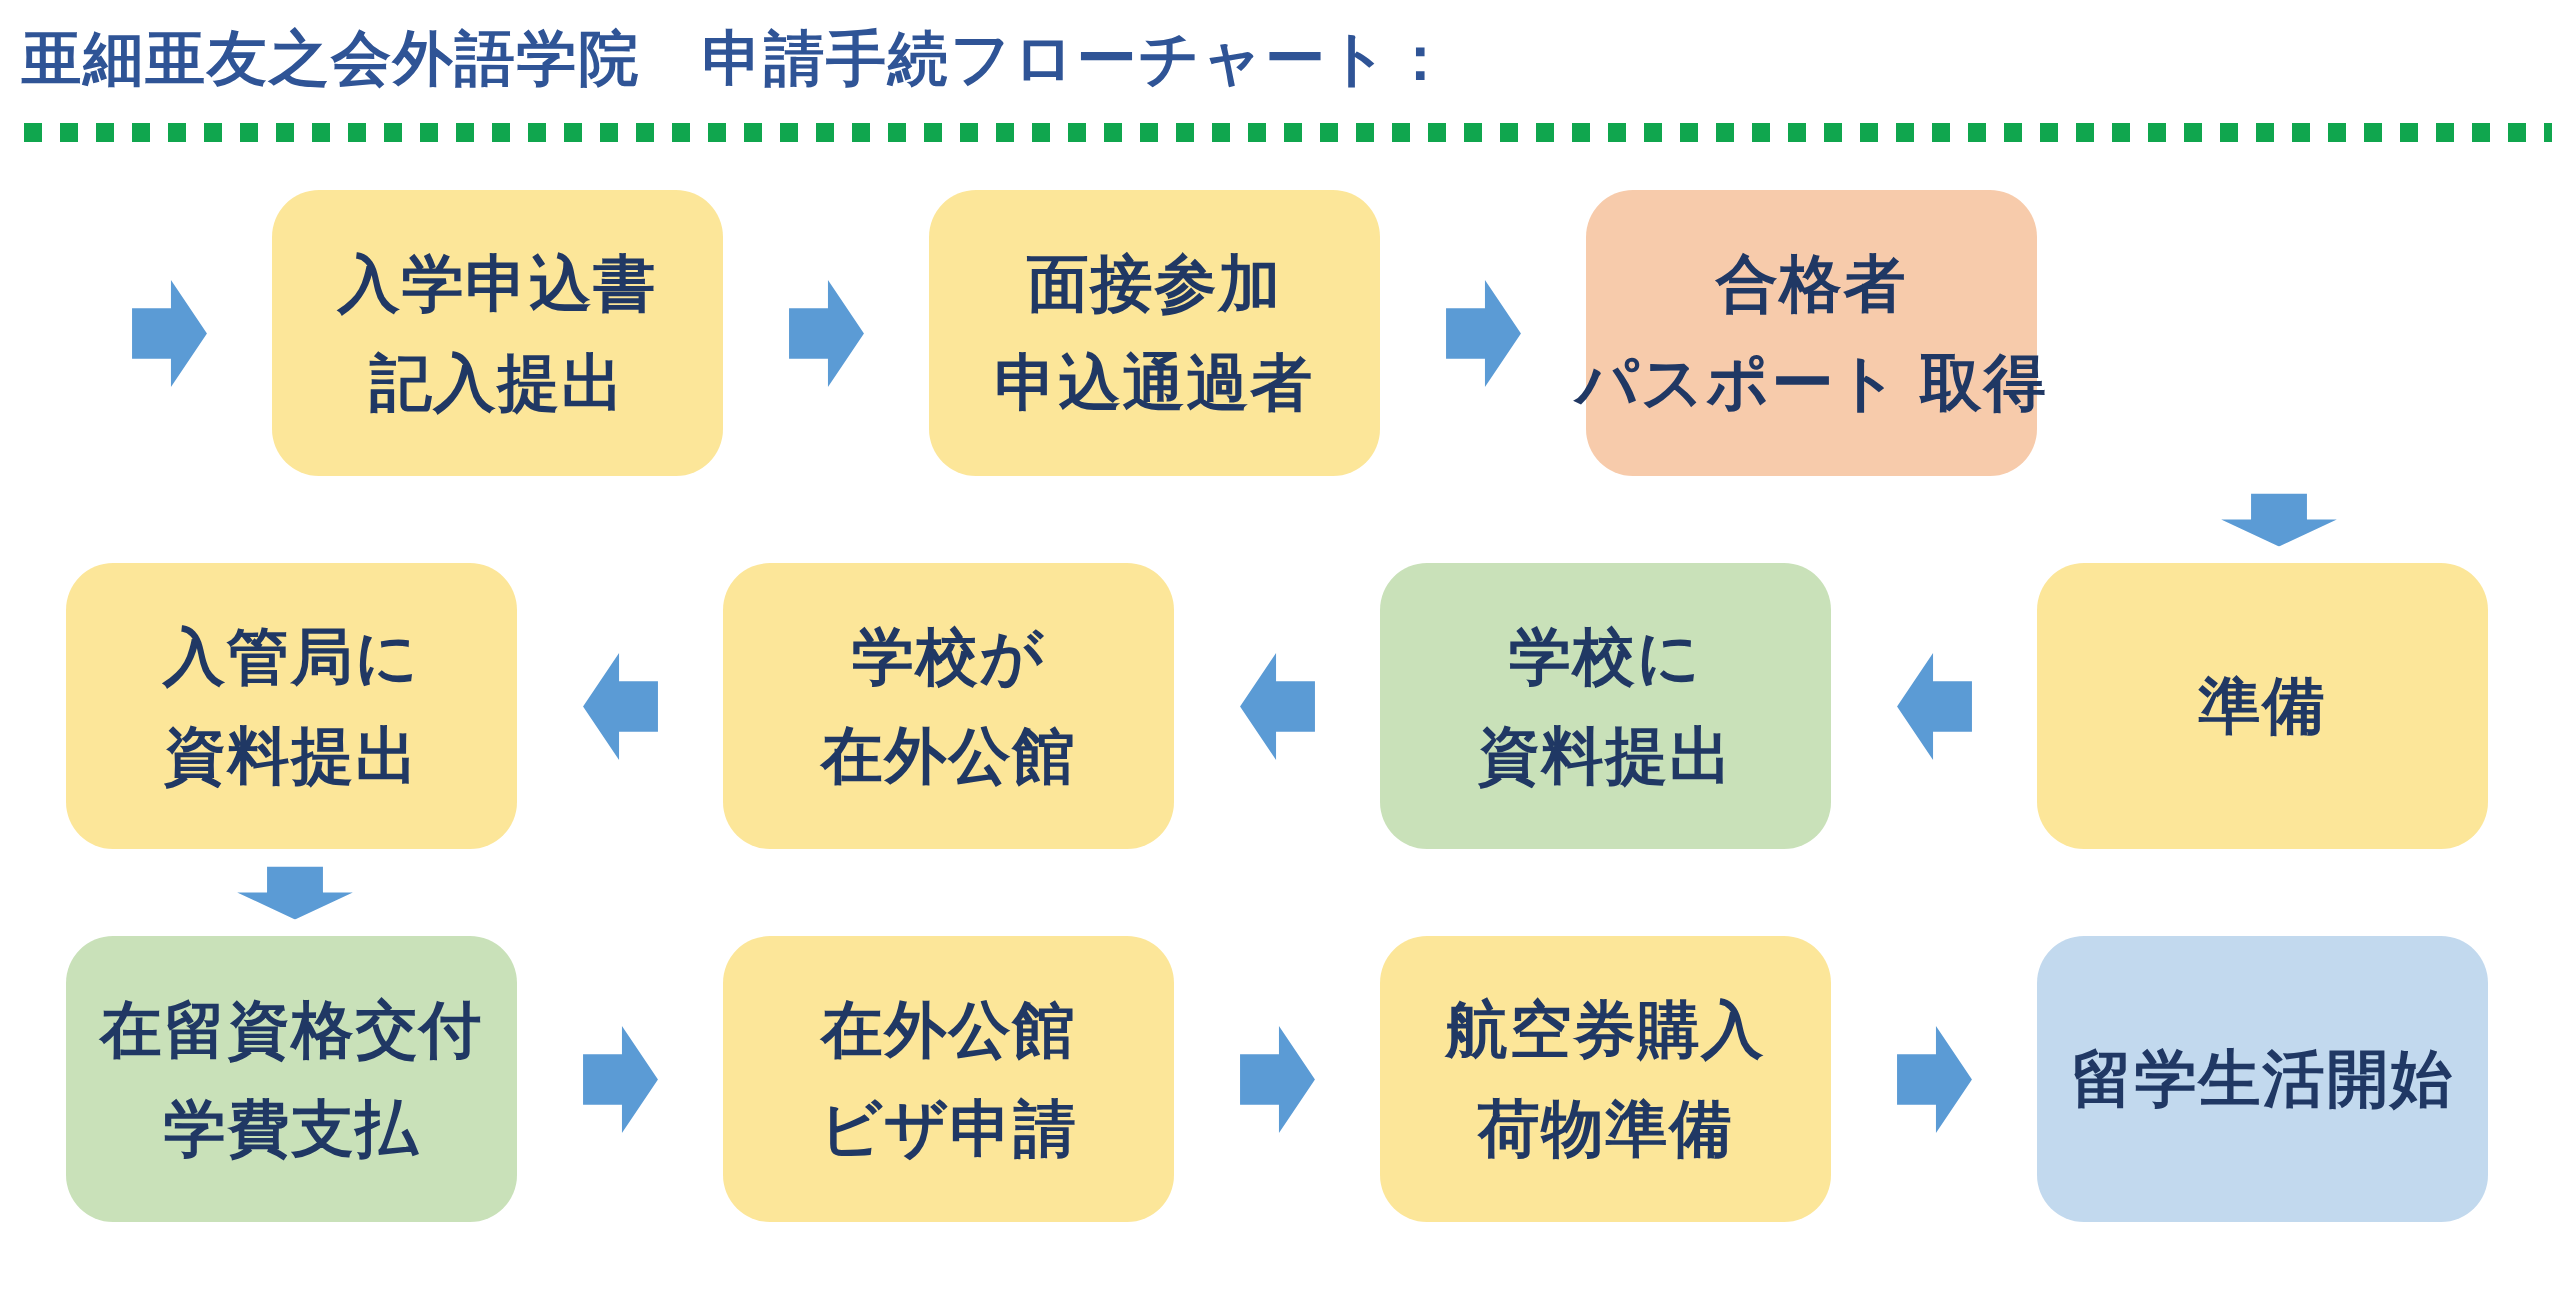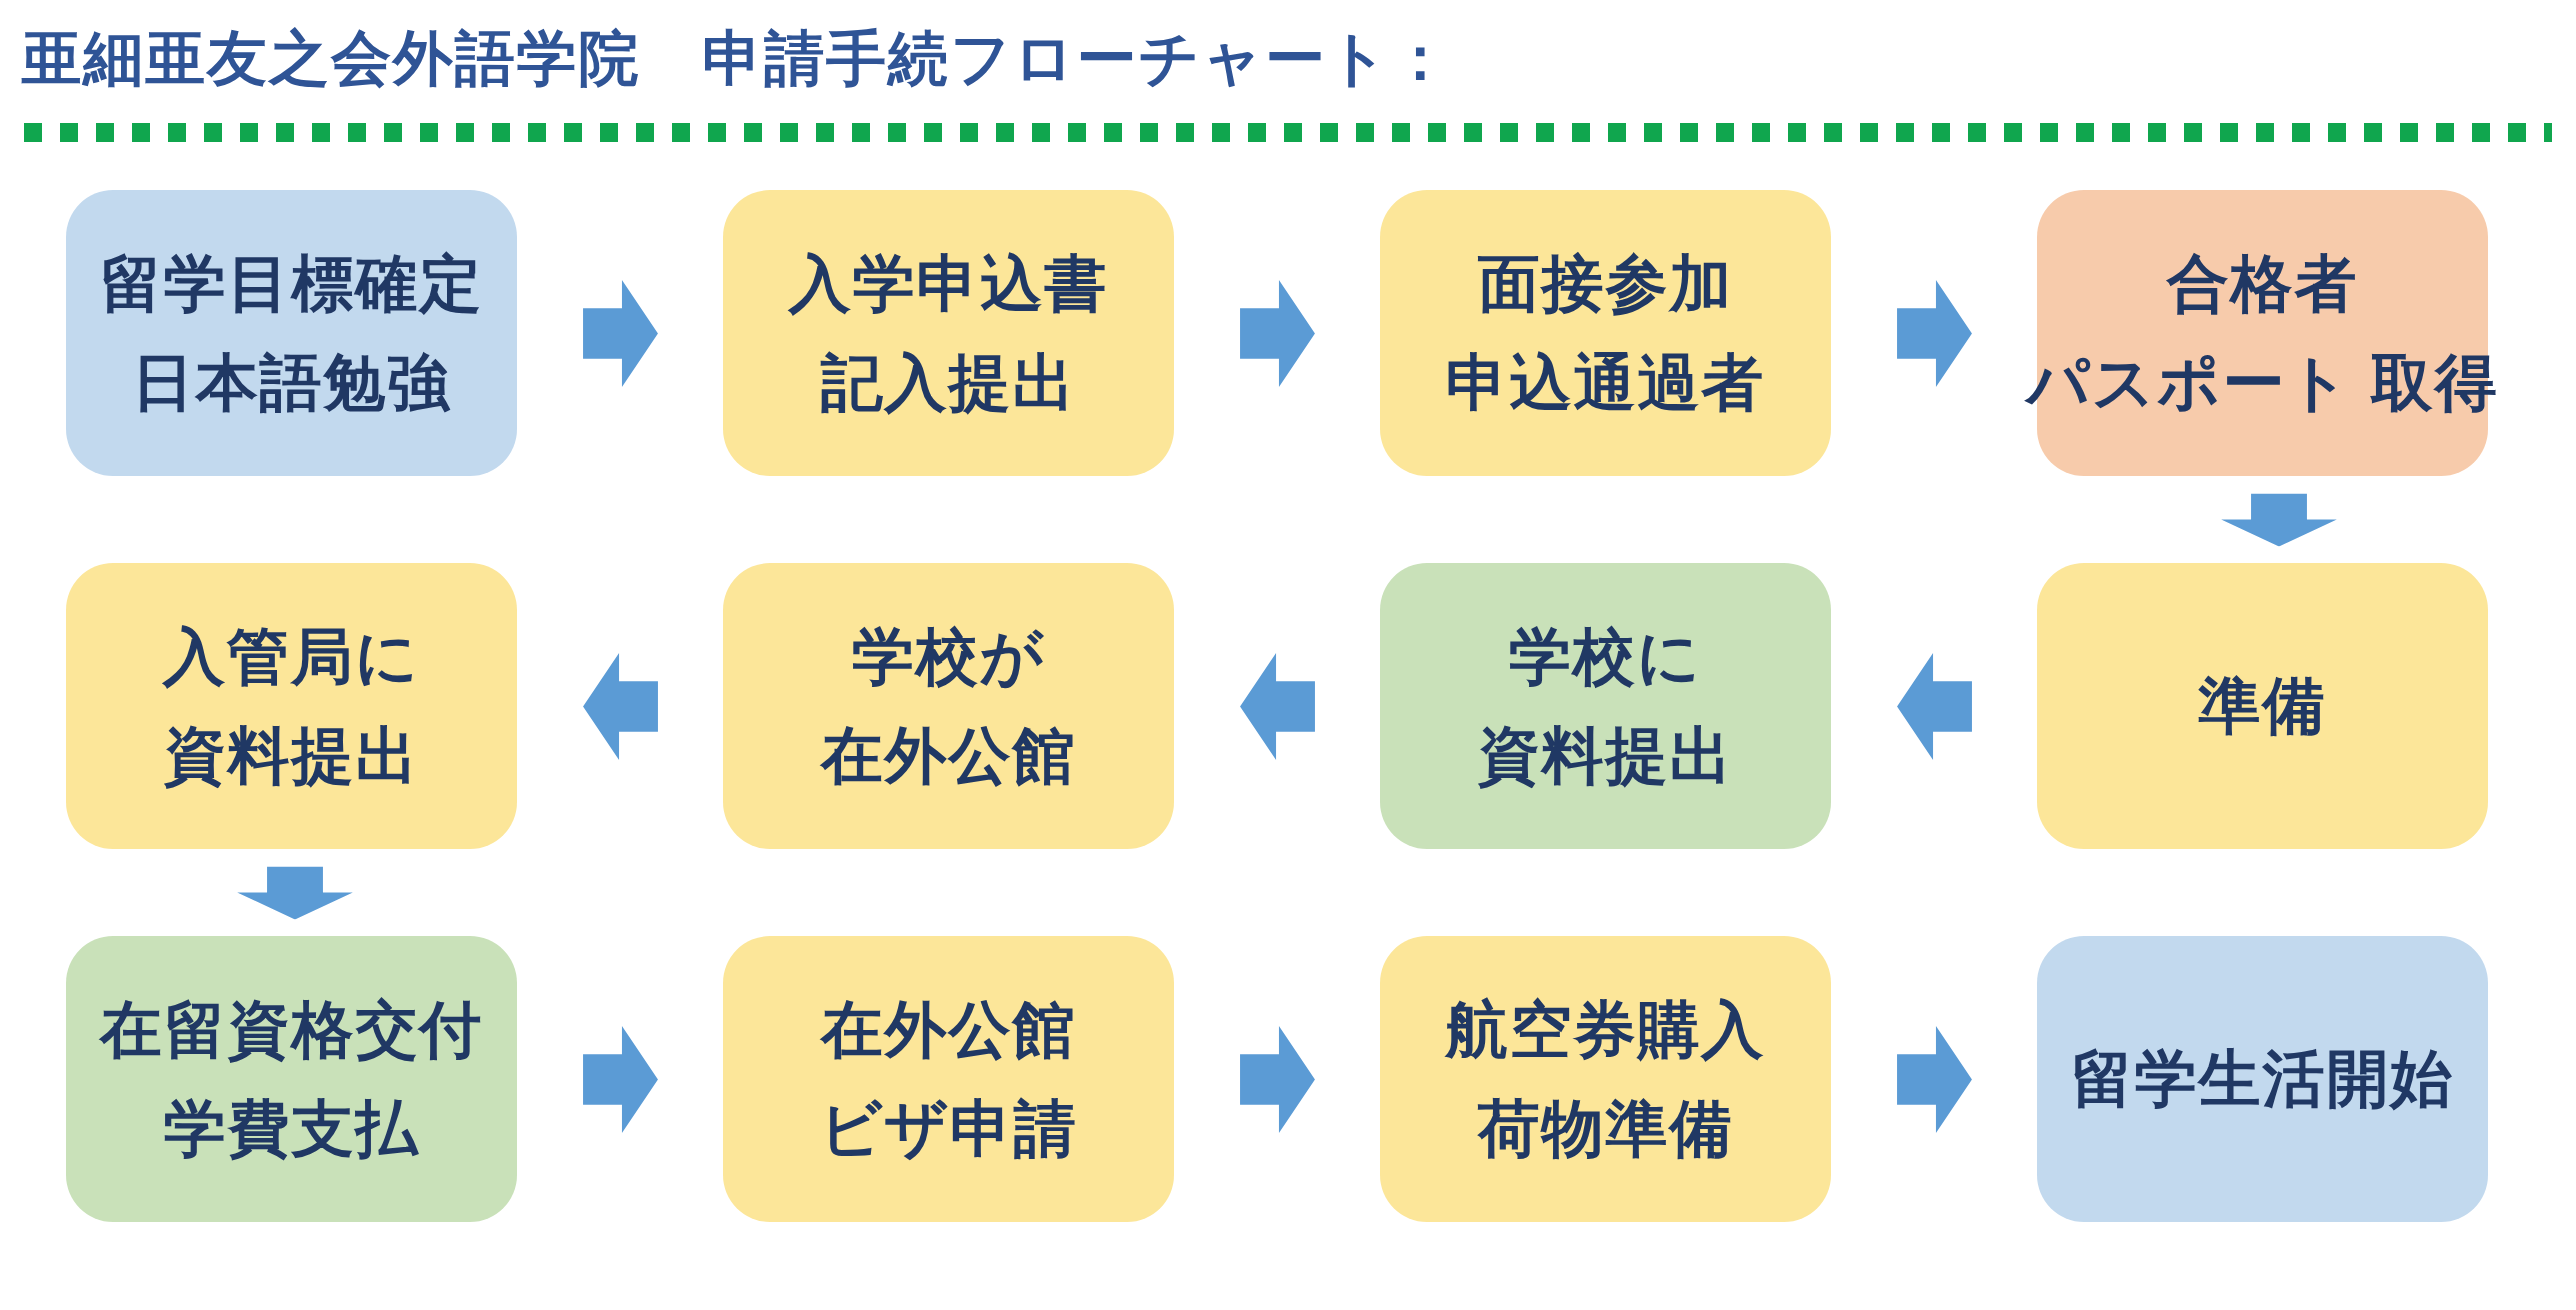--- a/index.html
+++ b/index.html
@@ -63,24 +63,20 @@
 
 <div>
 
   <div class="title">亜細亜友之会外語学院　申請手続フローチャート：</div>
 
   <div class="divider"></div>
 
   <div class="flow">
 
     <div class="row">
-      <div class="box" data-color="blue">
-        <div class="bl">留学目標確定</div>
-        <div class="bl">日本語勉強</div>
-      </div>
       <div class="gap">
         <svg class="h-arrow" viewBox="0 0 77 110" width="75" height="107">
             <polygon points="0,29 40,29 40,0 77,55 40,110 40,81 0,81" fill="currentColor"></polygon>
           </svg>
       </div>
       <div class="box" data-color="yellow">
         <div class="bl">入学申込書</div>
         <div class="bl">記入提出</div>
       </div>
       <div class="gap">

